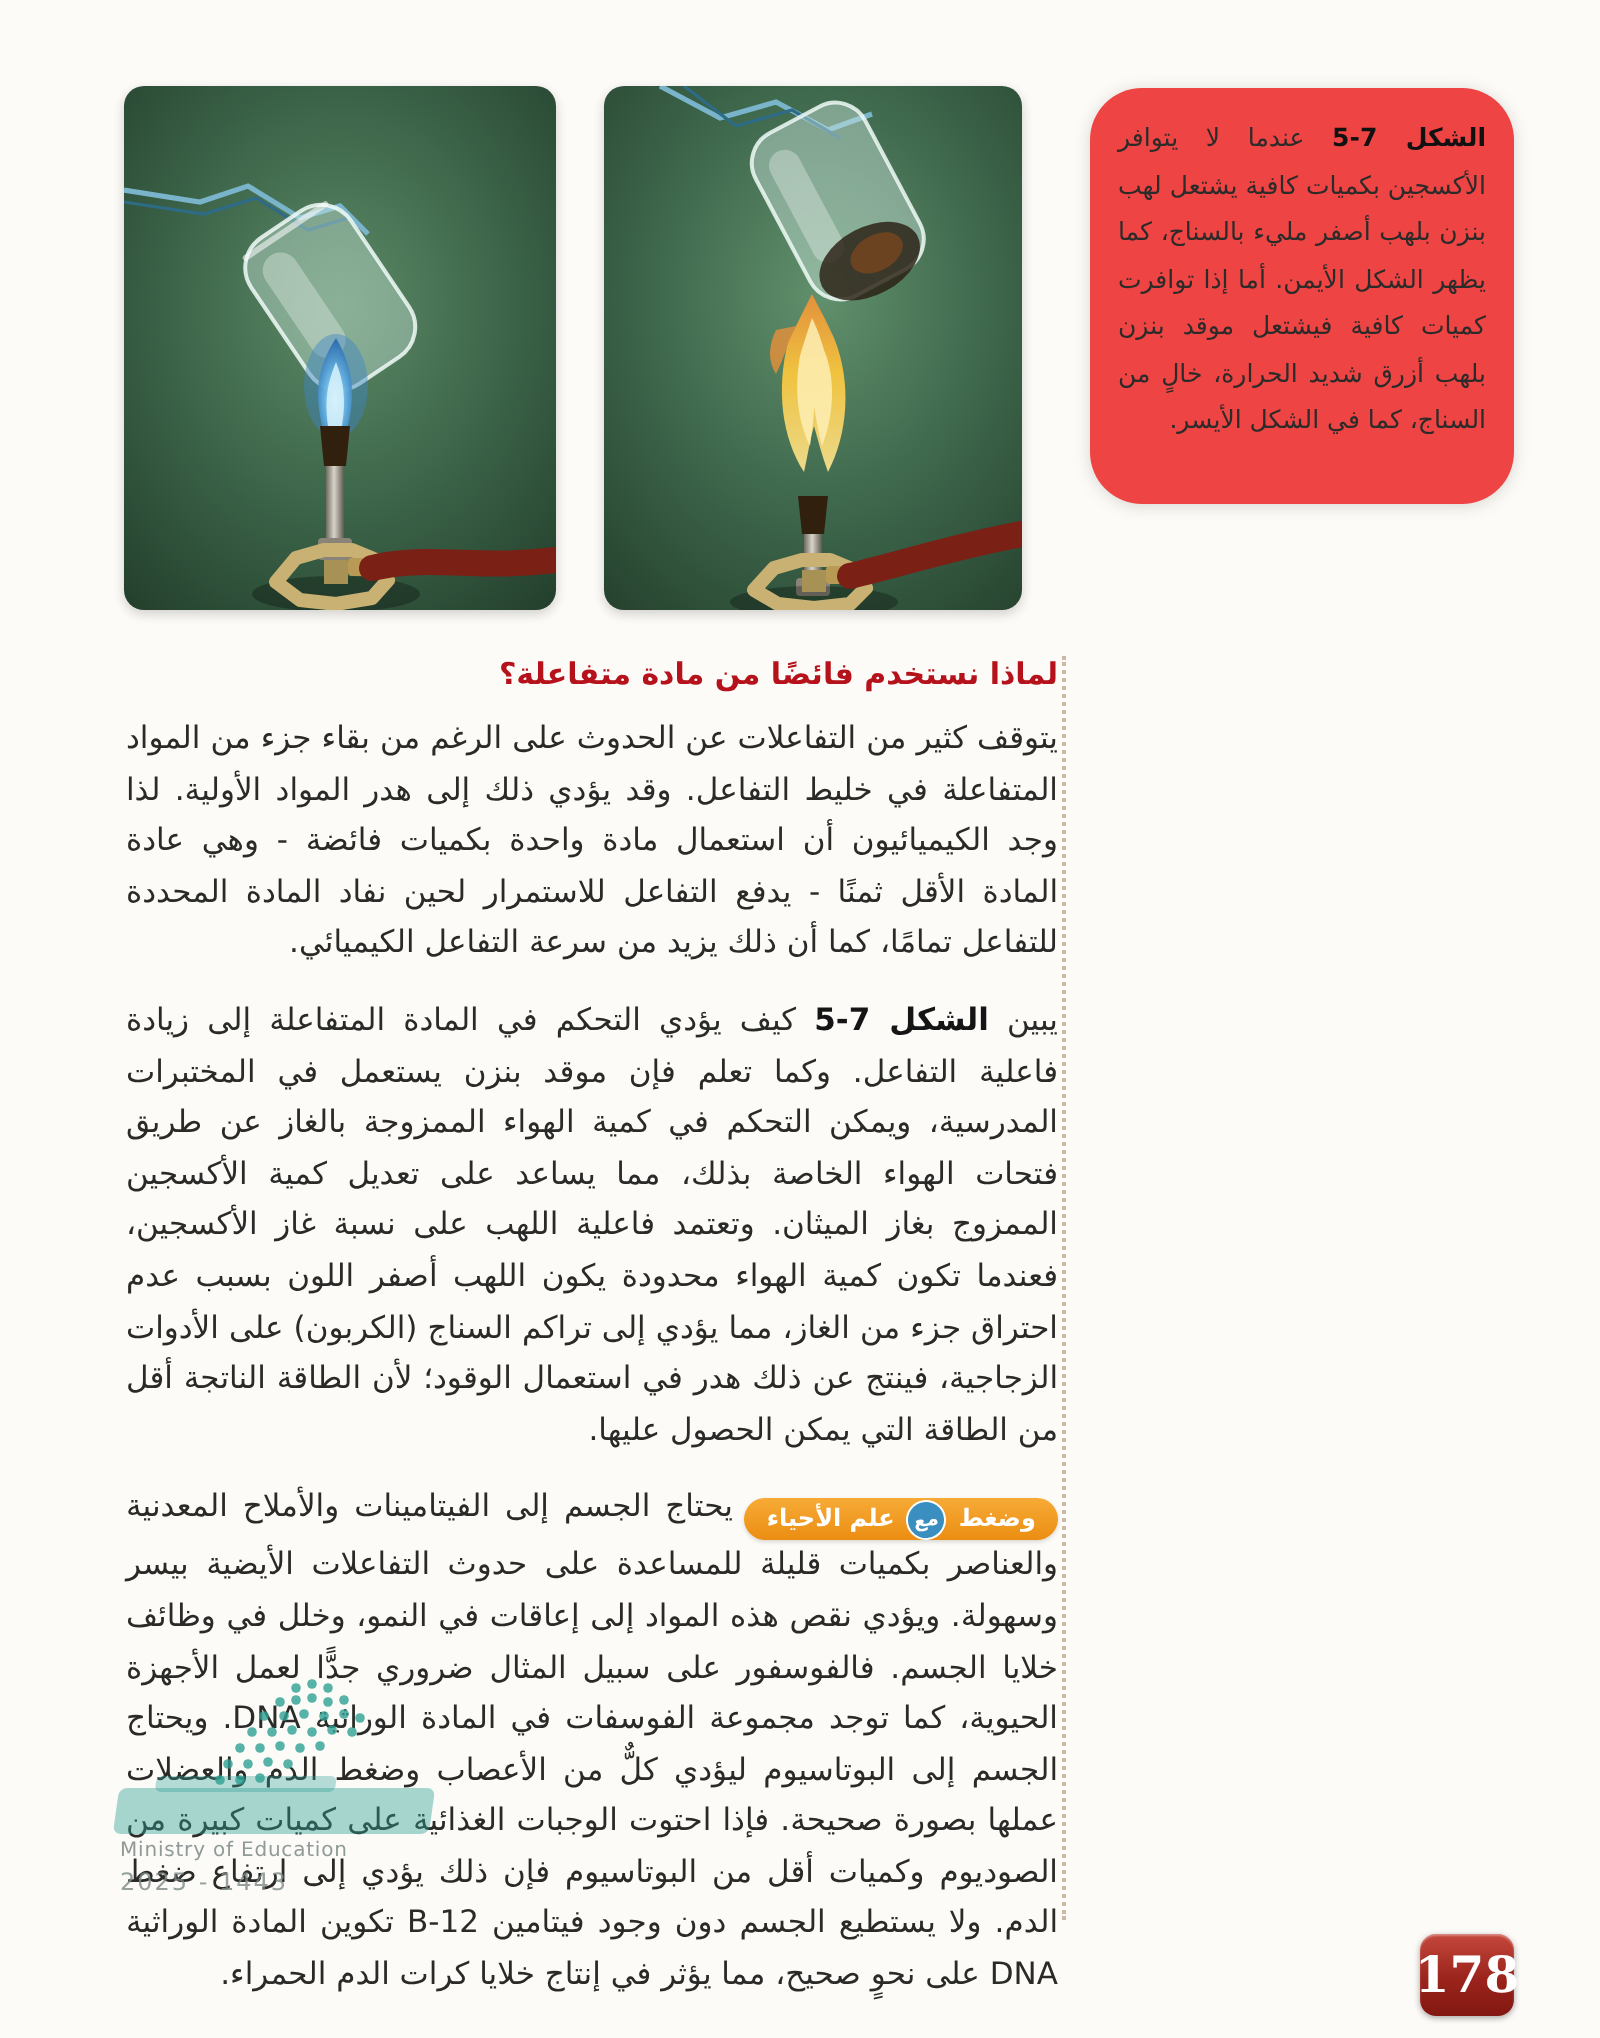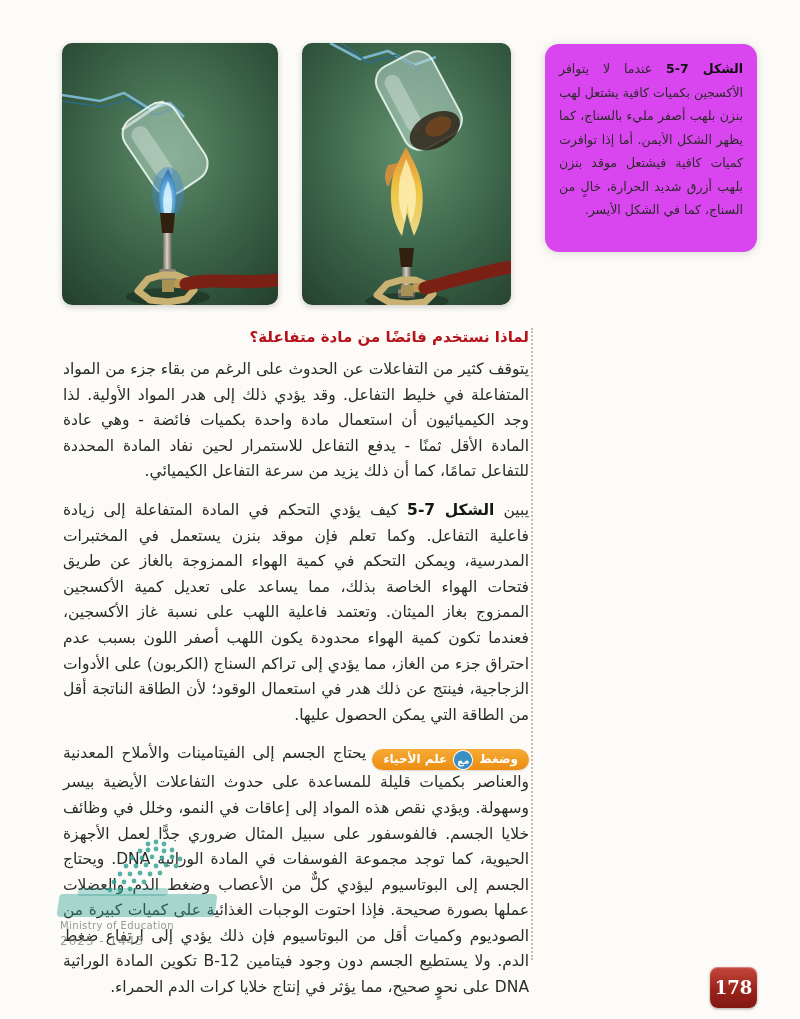--- a/index.html
+++ b/index.html
@@ -13,21 +13,21 @@
   .photo{
     position:absolute;top:43px;height:262px;border-radius:10px;overflow:hidden;
     box-shadow:0 2px 6px rgba(0,0,0,.18);
   }
   .photo.left{left:62px;width:216px;}
   .photo.right{left:302px;width:209px;}
   .photo svg{display:block;width:100%;height:100%;}
   
   .caption-card{
     position:absolute;left:545px;top:44px;width:212px;height:208px;
-    background:#d946ef;border-radius:14px;
+    background:#ef4444;border-radius:26px;
     box-shadow:0 1px 8px rgba(90,85,70,.22);
     padding:13px 14px;box-sizing:border-box;
     direction:rtl;text-align:justify;
     font-size:12.5px;line-height:23.5px;color:#2b2b29;
   }
   .caption-card b{color:#111;font-weight:bold;}
   
   .content{
     position:absolute;left:63px;top:327px;width:466px;
     direction:rtl;text-align:justify;
@@ -82,21 +82,21 @@
     position:absolute;left:8px;top:96px;font-size:12px;letter-spacing:1px;
     color:rgba(125,138,135,.8);
   }
   
   .page-num{
     position:absolute;left:710px;top:967px;width:47px;height:41px;
     background:linear-gradient(180deg,#c5473c 0%,#9a241c 55%,#821711 100%);
     border-radius:8px;box-shadow:0 1px 3px rgba(0,0,0,.35), inset 0 1px 1px rgba(255,255,255,.35);
     display:flex;align-items:center;justify-content:center;
     color:#fff;font-family:"DejaVu Serif","Liberation Serif",serif;
-    font-size:18px;font-weight:bold;
+    font-size:25px;font-weight:bold;
   }
 </style>
 </head>
 <body>
 
 <div class="photo left">
   <svg viewBox="0 0 216 262">
     <defs>
       <radialGradient id="bgL" cx="50%" cy="42%" r="75%">
         <stop offset="0%" stop-color="#5d8a67"></stop>

